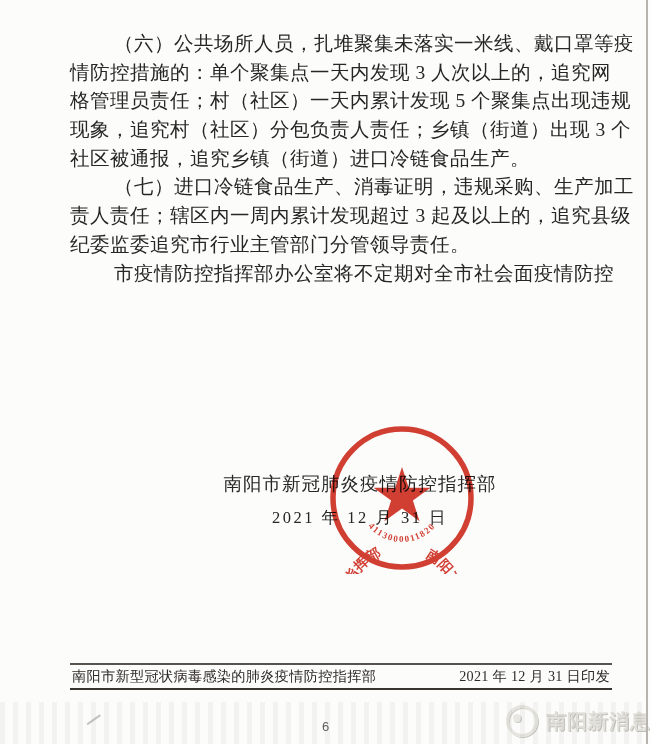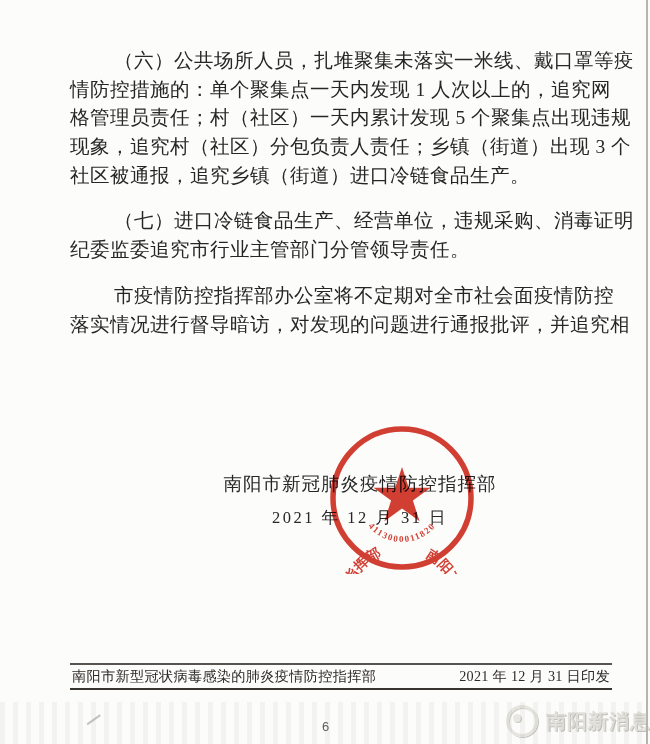--- a/index.html
+++ b/index.html
@@ -11,21 +11,21 @@
   .edge-line{position:absolute;left:646px;top:0;width:2px;height:744px;background:#b7b4af;}
   .scan-stripes{
     position:absolute;left:0;bottom:0;width:100%;height:42px;pointer-events:none;
     background:repeating-linear-gradient(90deg,rgba(160,158,152,0.10) 0 5px,rgba(255,255,255,0) 5px 13px);
   }
   .body-text{
     position:absolute;left:70px;top:30px;width:541px;
     font-size:19.5px;line-height:28.7px;letter-spacing:0.5px;
   }
   .line{white-space:nowrap;height:28.7px;}
-  .line.indent{padding-left:44px;margin-top:17px;}
+  .line.indent{padding-left:44px;}
   .signature{position:absolute;left:160px;top:471px;width:400px;text-align:center;}
   .sig-org{font-size:18.5px;letter-spacing:1px;}
   .sig-date{margin-top:11px;font-size:16.5px;letter-spacing:2.5px;}
   .seal{
     position:absolute;left:326px;top:422px;width:152px;height:152px;
     opacity:0.9;mix-blend-mode:multiply;
   }
   .footer-rule-top{position:absolute;left:70px;top:663px;width:542px;height:1.6px;background:#57534e;}
   .footer-rule-bottom{position:absolute;left:70px;top:688px;width:542px;height:2.4px;background:#38342f;}
   .footer-row{
@@ -52,32 +52,32 @@
   .smudge{position:absolute;left:88px;top:718px;width:16px;height:8px;border-top:2px solid rgba(90,88,84,0.35);transform:rotate(-35deg);}
 </style>
 </head>
 <body>
 
 <div class="page">
 
   <div class="body-text">
     <div>
       <div class="line indent">（六）公共场所人员，扎堆聚集未落实一米线、戴口罩等疫</div>
-      <div class="line">情防控措施的：单个聚集点一天内发现 1 人次以上的，追究网</div>
+      <div class="line">情防控措施的：单个聚集点一天内发现 3 人次以上的，追究网</div>
       <div class="line">格管理员责任；村（社区）一天内累计发现 5 个聚集点出现违规</div>
       <div class="line">现象，追究村（社区）分包负责人责任；乡镇（街道）出现 3 个</div>
       <div class="line">社区被通报，追究乡镇（街道）进口冷链食品生产。</div>
     </div>
     <div>
-      <div class="line indent">（七）进口冷链食品生产、经营单位，违规采购、消毒证明</div>
+      <div class="line indent">（七）进口冷链食品生产、消毒证明，违规采购、生产加工</div>
+      <div class="line">责人责任；辖区内一周内累计发现超过 3 起及以上的，追究县级</div>
       <div class="line">纪委监委追究市行业主管部门分管领导责任。</div>
     </div>
     <div>
       <div class="line indent">市疫情防控指挥部办公室将不定期对全市社会面疫情防控</div>
-      <div class="line">落实情况进行督导暗访，对发现的问题进行通报批评，并追究相</div>
     </div>
   </div>
 
   <div class="signature">
     <div class="sig-org">南阳市新冠肺炎疫情防控指挥部</div>
     <div class="sig-date">2021 年 12 月 31 日</div>
   </div>
 
   <svg class="seal" viewBox="0 0 152 152">
     <defs>

